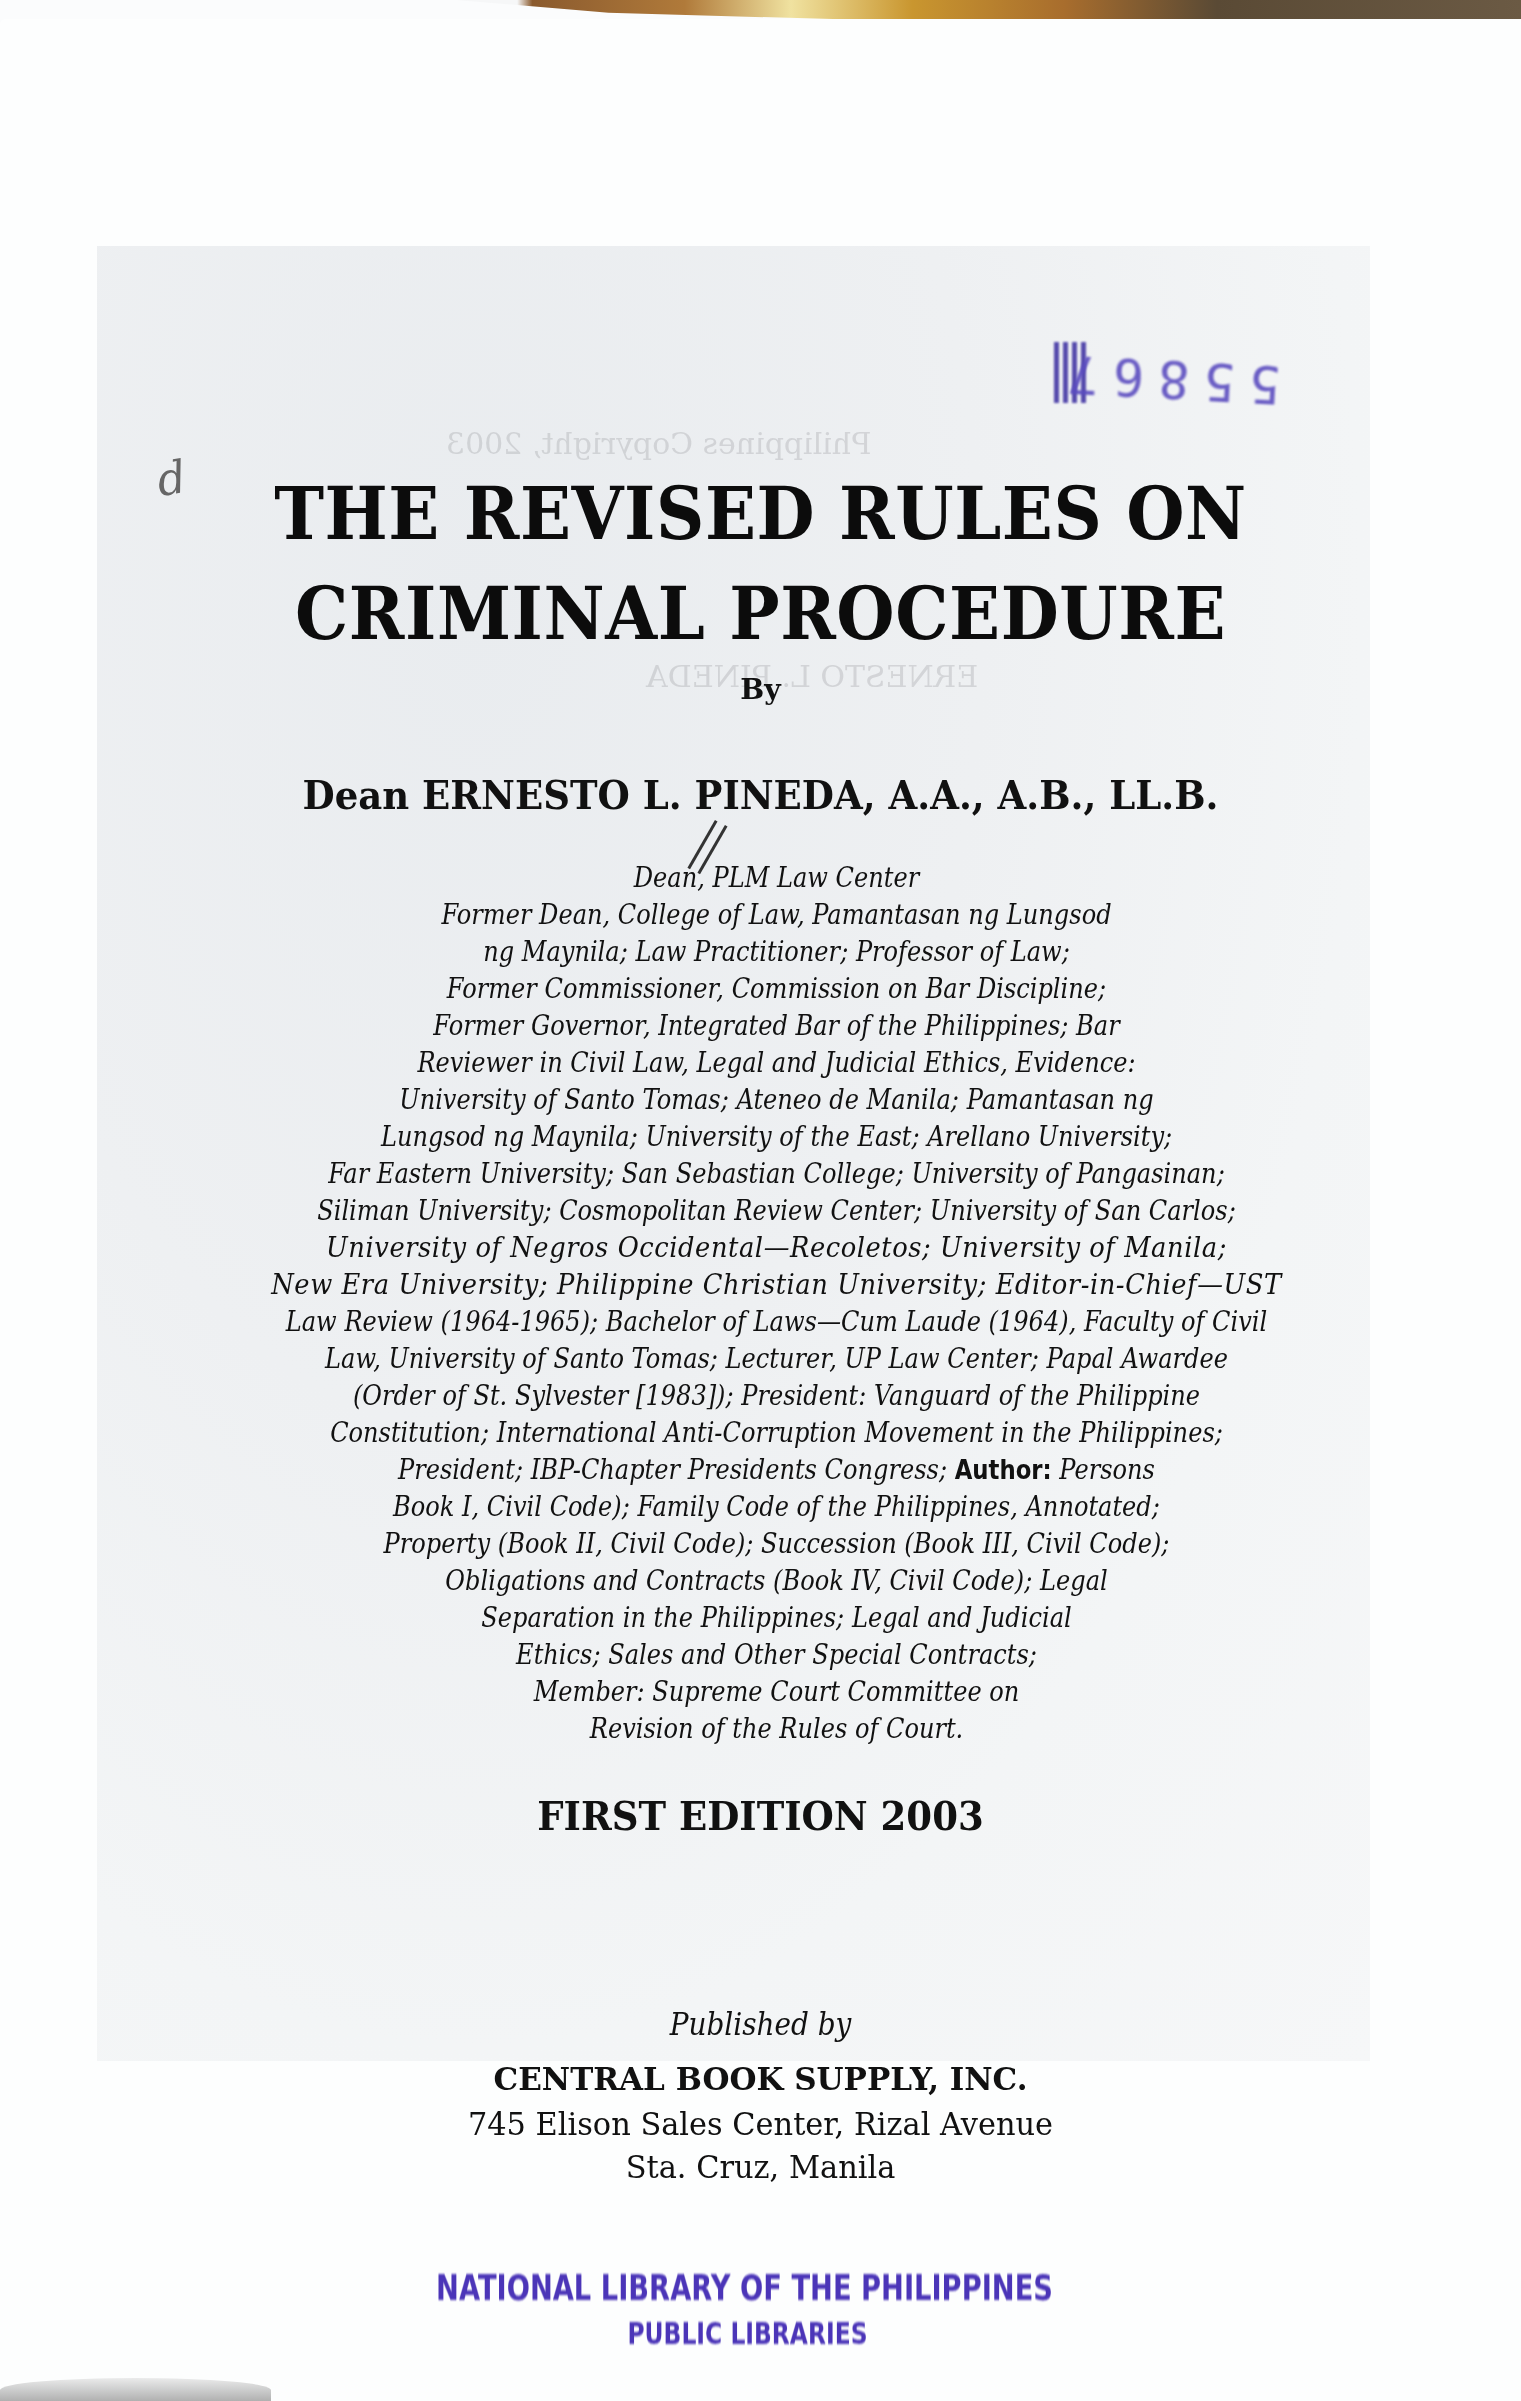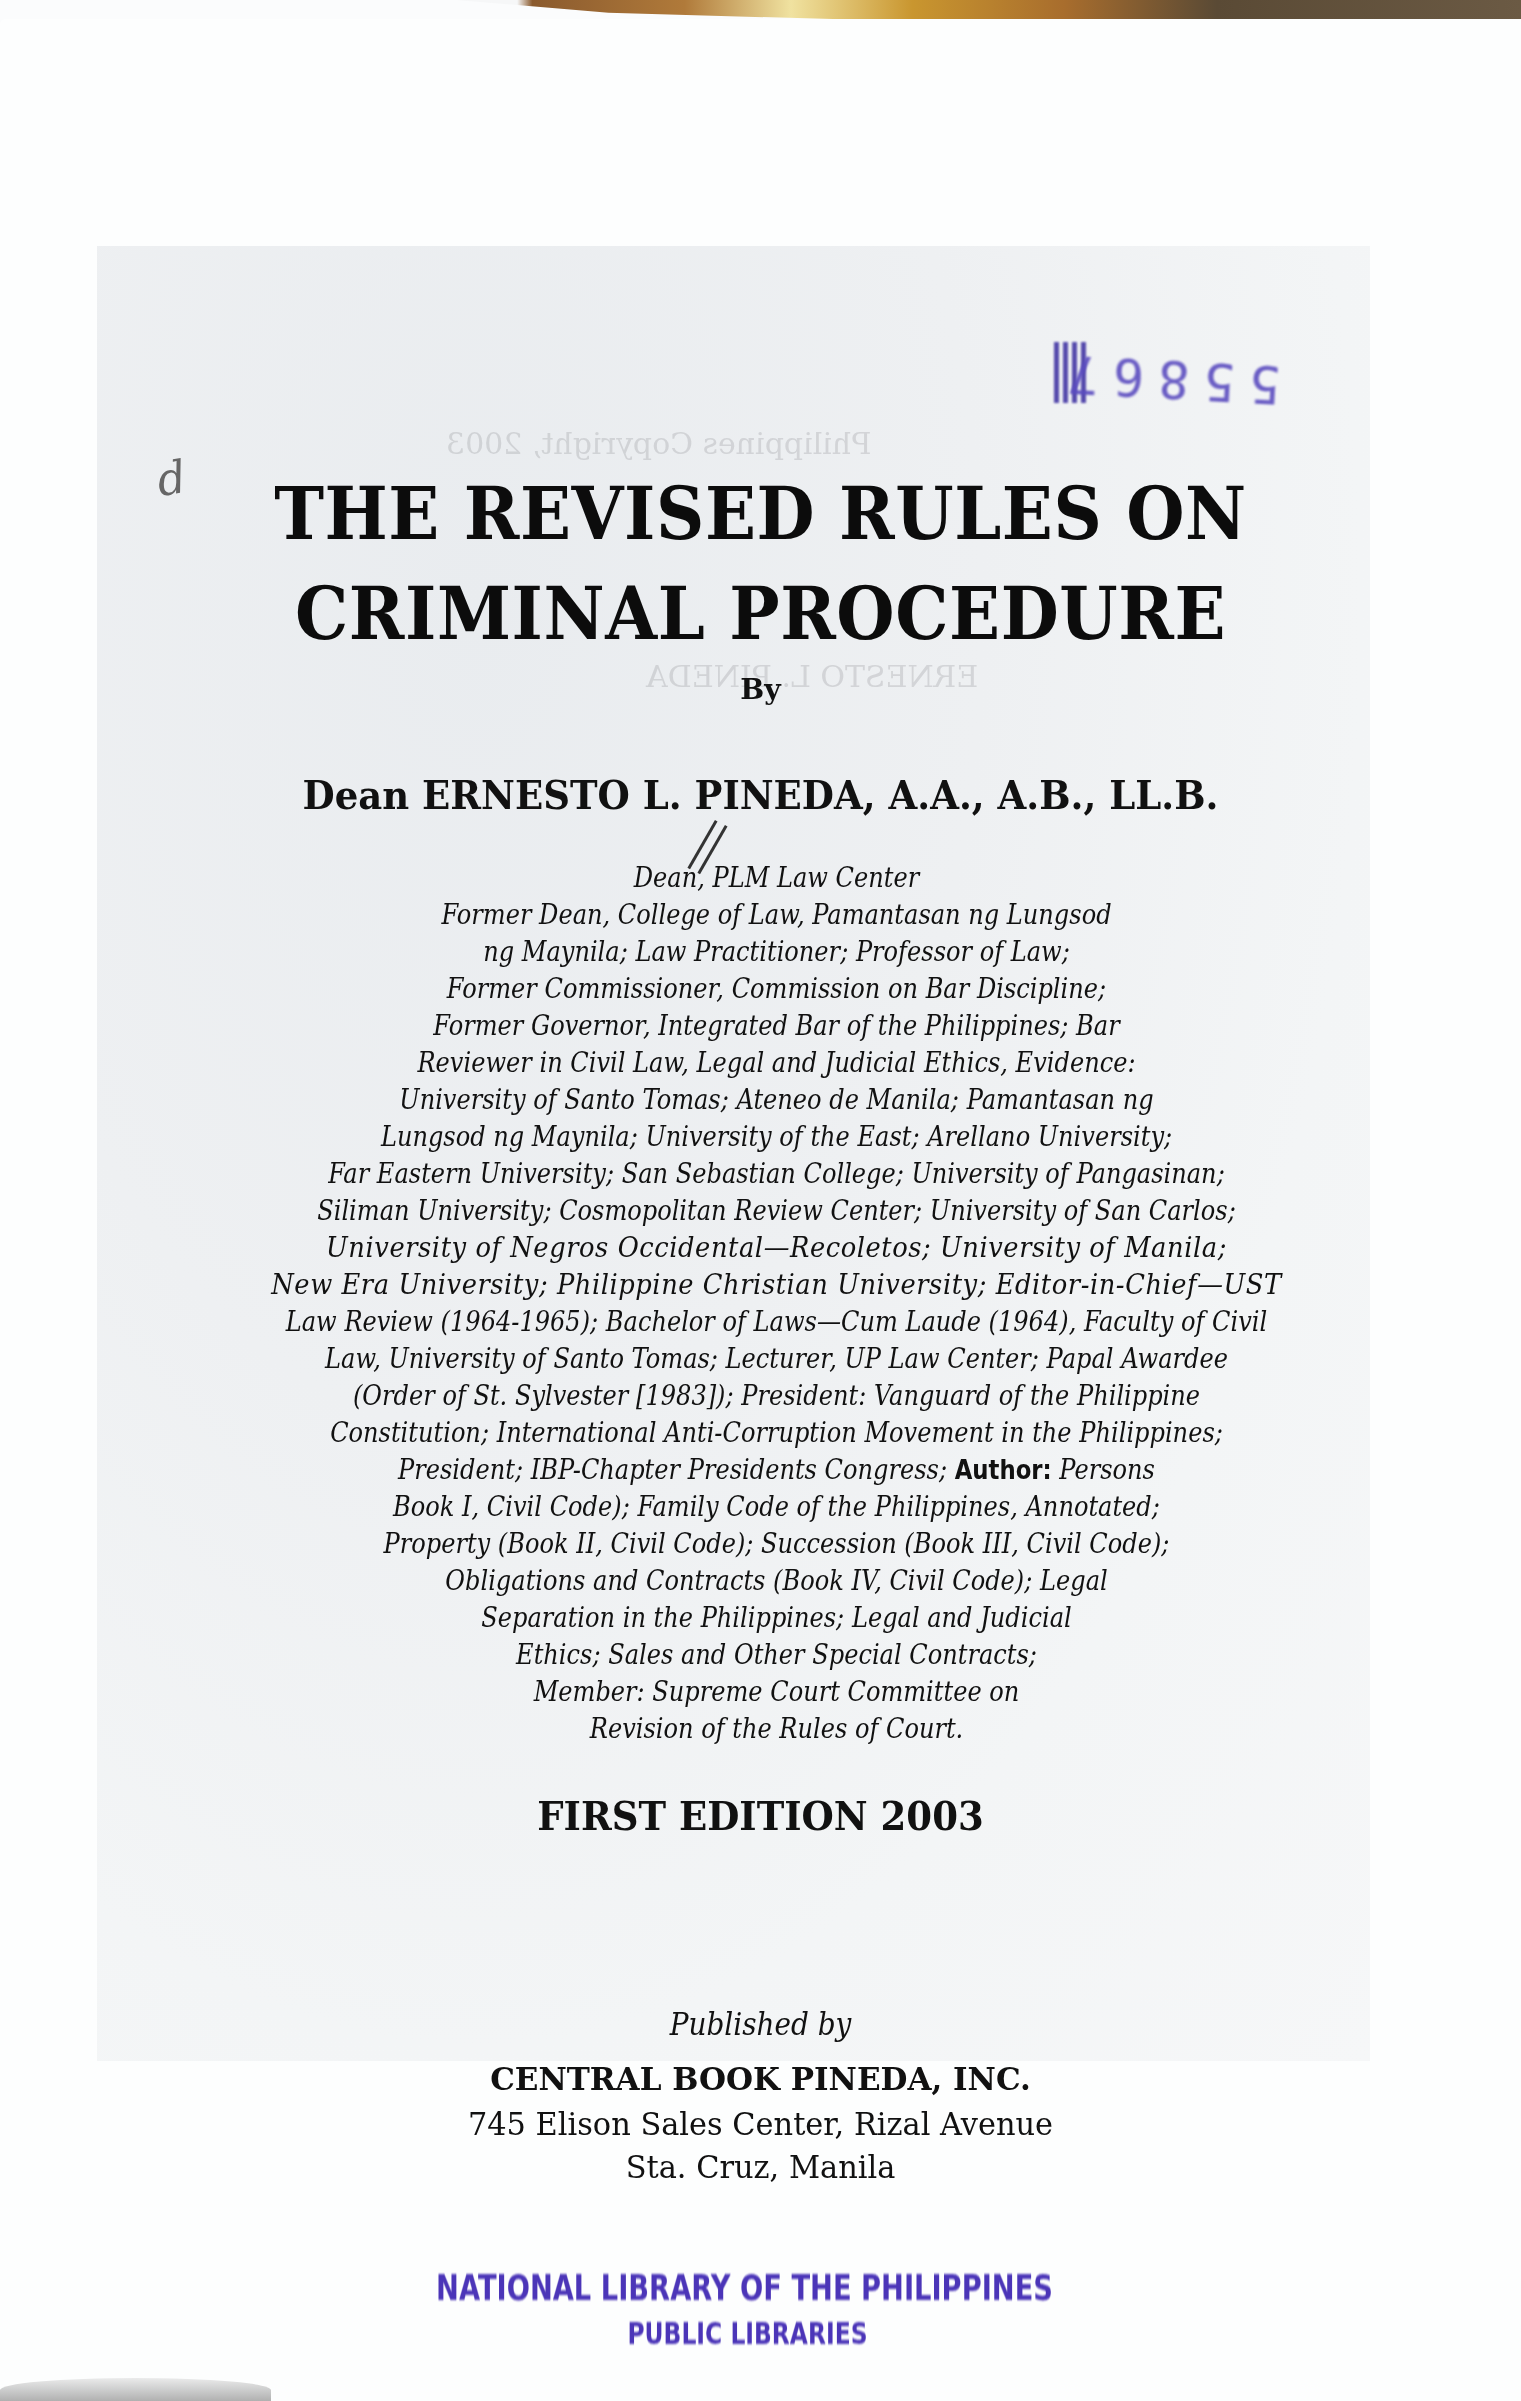--- a/index.html
+++ b/index.html
@@ -129,21 +129,21 @@
   <span class="line">Obligations and Contracts (Book IV, Civil Code); Legal</span>
   <span class="line">Separation in the Philippines; Legal and Judicial</span>
   <span class="line">Ethics; Sales and Other Special Contracts;</span>
   <span class="line">Member: Supreme Court Committee on</span>
   <span class="line">Revision of the Rules of Court.</span>
 </div>
 
 <div class="center edition" style="top:1793px;">FIRST EDITION 2003</div>
 
 <div class="center pub-by" style="top:2006px;">Published by</div>
-<div class="center pub-name" style="top:2061px;">CENTRAL BOOK PINEDA, INC.</div>
+<div class="center pub-name" style="top:2061px;">CENTRAL BOOK SUPPLY, INC.</div>
 <div class="center pub-addr" style="top:2105px;">745 Elison Sales Center, Rizal Avenue</div>
 <div class="center pub-addr" style="top:2148px;">Sta. Cruz, Manila</div>
 
 <div class="center stamp stamp-line1" style="top:2268px; left:-16px;">NATIONAL LIBRARY OF THE PHILIPPINES</div>
 <div class="center stamp stamp-line2" style="top:2316px; left:-13px;">PUBLIC LIBRARIES</div>
 
 <div class="shadow-corner"></div>
 
 
 </body></html>

